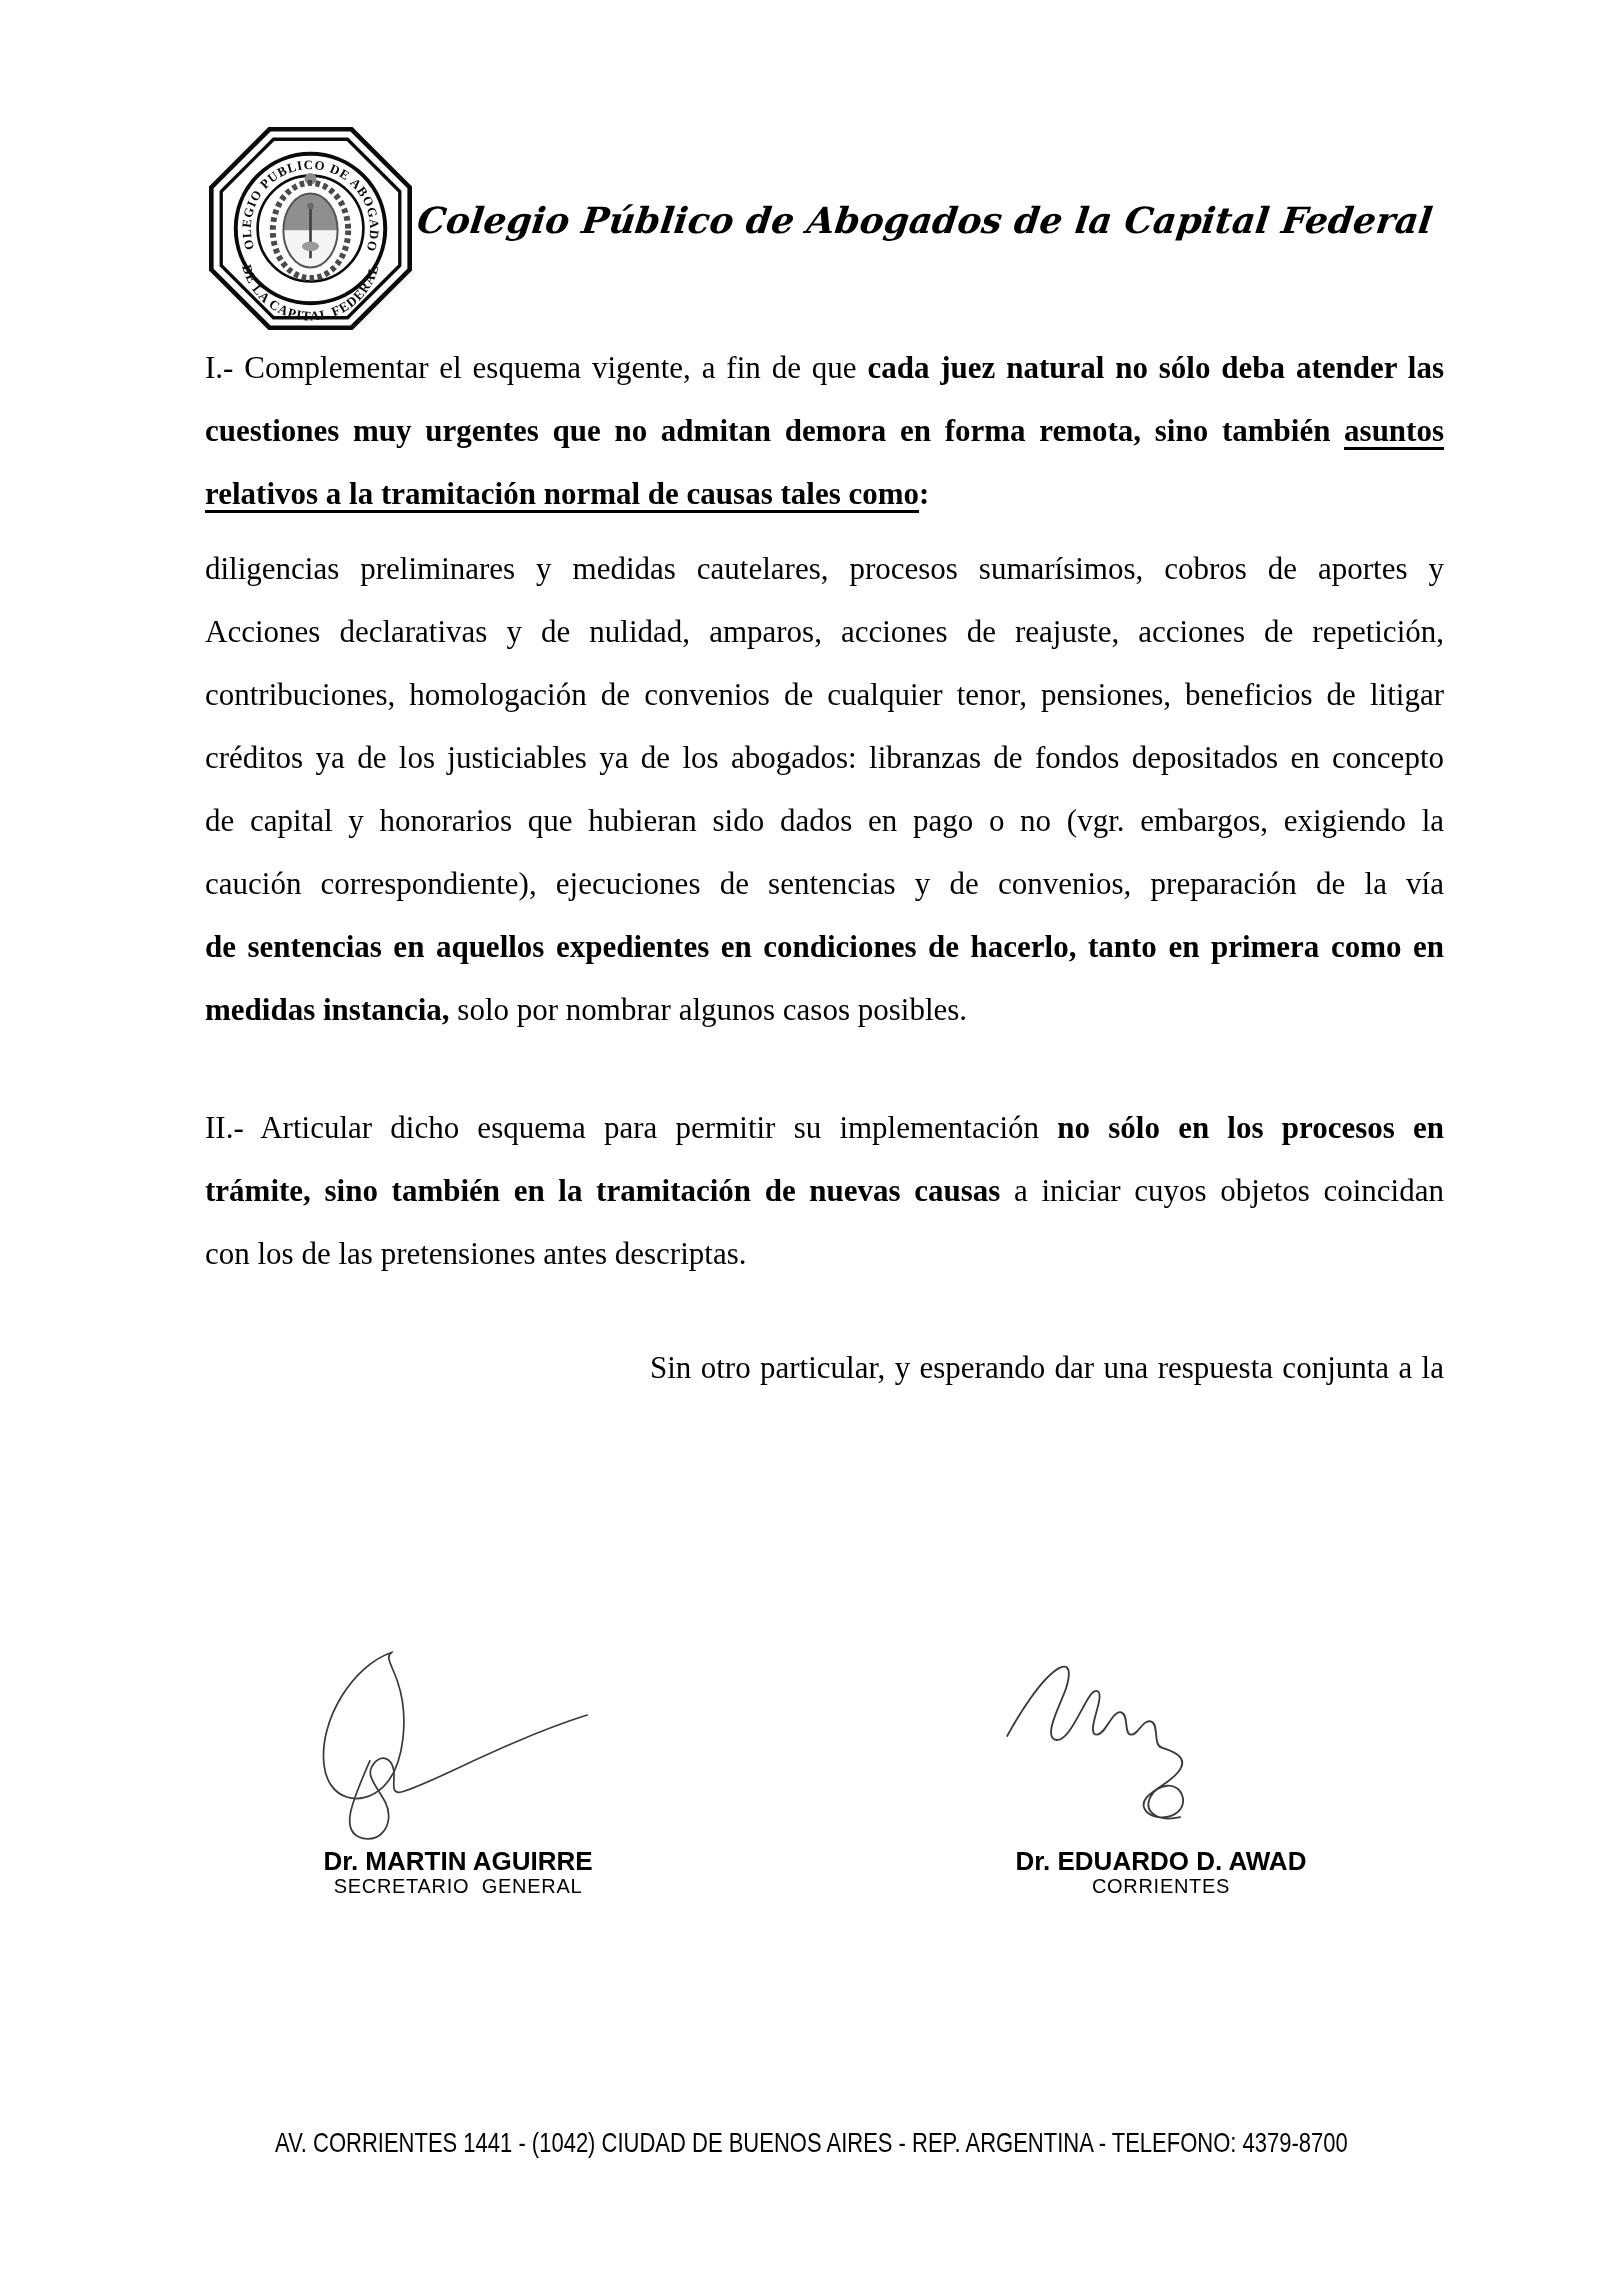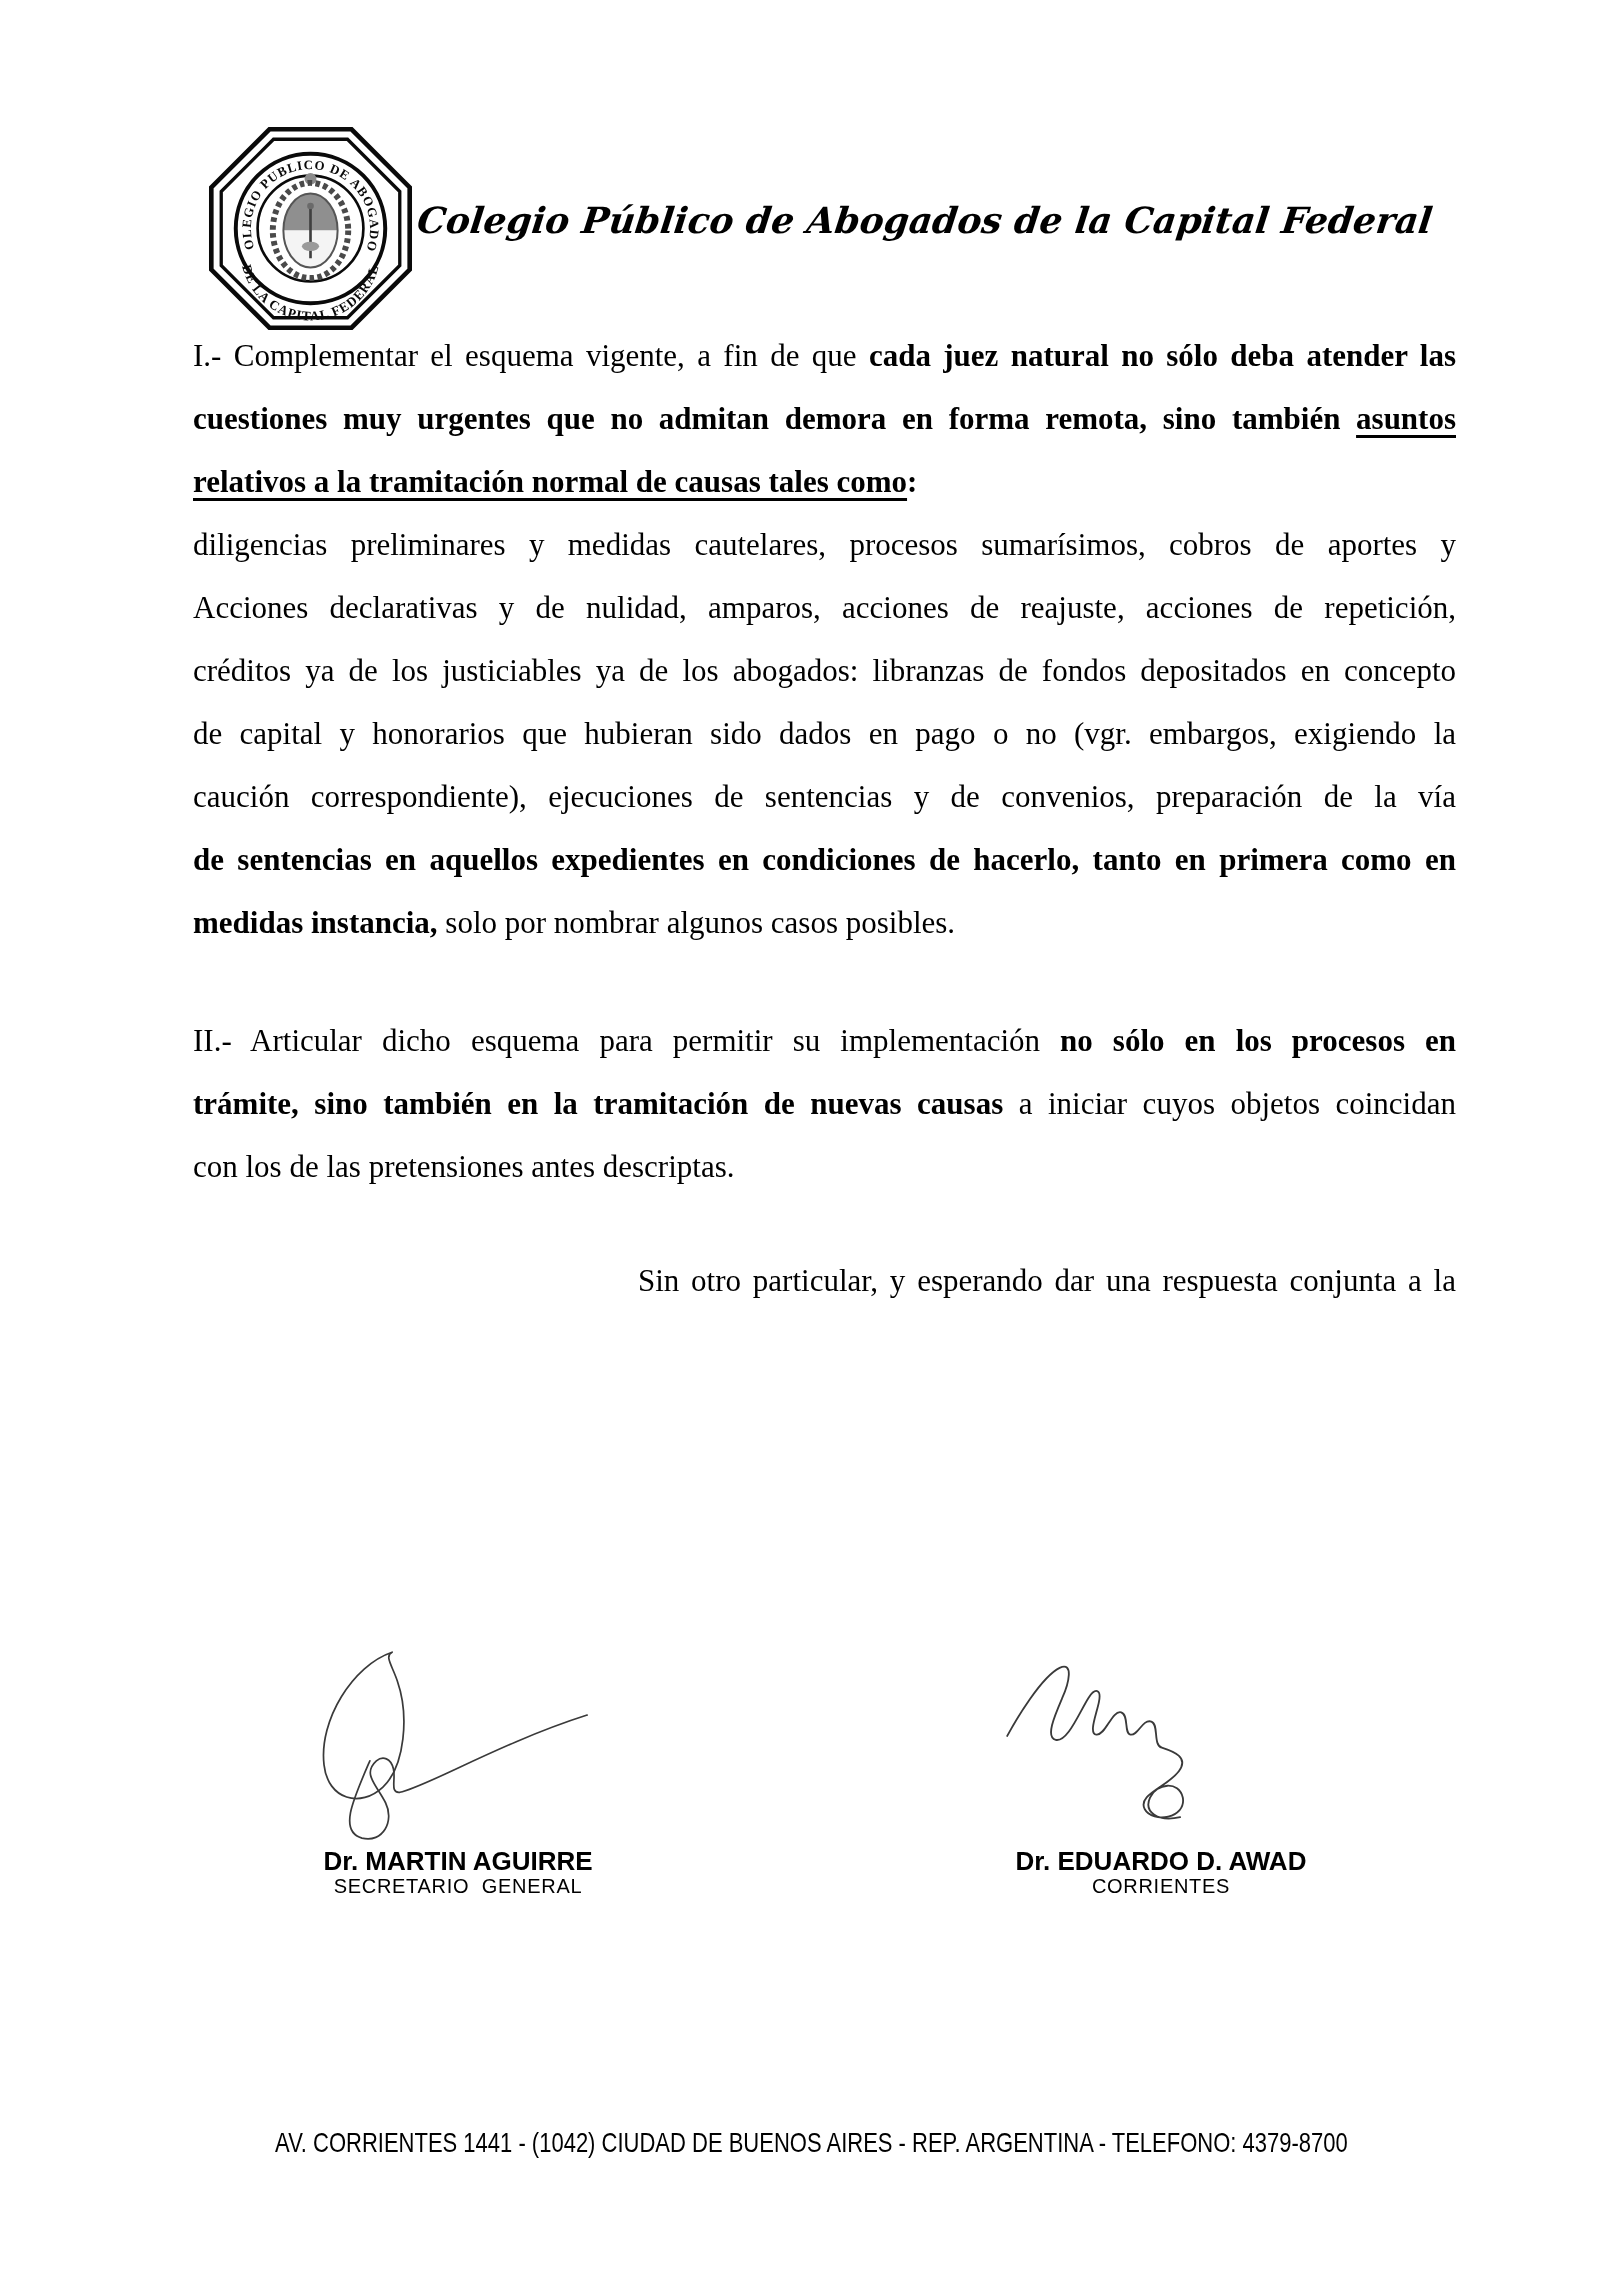--- a/index.html
+++ b/index.html
@@ -20,21 +20,21 @@
     font-style:italic;font-weight:bold;
     font-size:36px;letter-spacing:0px;white-space:nowrap;
     transform:skewX(-7deg);
     transform-origin:left bottom;
   }
   
   .doc-body{
     position:absolute;left:193px;top:324px;width:1263px;
     font-size:31px;line-height:63px;
   }
-  .para{margin:0;}
+  .para{margin:12px;}
   .line{
     text-align:justify;
     -moz-text-align-last:justify;
     text-align-last:justify;
     white-space:normal;
   }
   .line.last{
     -moz-text-align-last:left;
     text-align-last:left;
   }
@@ -118,20 +118,21 @@
 
   <div class="doc-body">
       <div class="para">
         <div class="line"><span class="seg">I.- Complementar el esquema vigente, a fin de que </span><span class="seg b">cada juez natural no sólo deba atender las</span></div>
         <div class="line"><span class="seg b">cuestiones muy urgentes que no admitan demora en forma remota, sino también </span><span class="seg b u">asuntos</span></div>
         <div class="line last"><span class="seg b u">relativos a la tramitación normal de causas tales como</span><span class="seg b">:</span></div>
       </div>
       <div class="para">
         <div class="line"><span class="seg">diligencias preliminares y medidas cautelares, procesos sumarísimos, cobros de aportes y</span></div>
         <div class="line"><span class="seg">Acciones declarativas y de nulidad, amparos, acciones de reajuste, acciones de repetición,</span></div>
+        <div class="line"><span class="seg">contribuciones, homologación de convenios de cualquier tenor, pensiones, beneficios de litigar</span></div>
         <div class="line"><span class="seg">créditos ya de los justiciables ya de los abogados: libranzas de fondos depositados en concepto</span></div>
         <div class="line"><span class="seg">de capital y honorarios que hubieran sido dados en pago o no (vgr. embargos, exigiendo la</span></div>
         <div class="line"><span class="seg">caución correspondiente), ejecuciones de sentencias y de convenios, preparación de la vía</span></div>
         <div class="line"><span class="seg b">de sentencias en aquellos expedientes en condiciones de hacerlo, tanto en primera como en</span></div>
         <div class="line last"><span class="seg b">medidas instancia,</span><span class="seg"> solo por nombrar algunos casos posibles.</span></div>
       </div>
       <div class="para" style="margin-top: 55px;">
         <div class="line"><span class="seg">II.- Articular dicho esquema para permitir su implementación </span><span class="seg b">no sólo en los procesos en</span></div>
         <div class="line"><span class="seg b">trámite, sino también en la tramitación de nuevas causas</span><span class="seg"> a iniciar cuyos objetos coincidan</span></div>
         <div class="line last"><span class="seg">con los de las pretensiones antes descriptas.</span></div>

